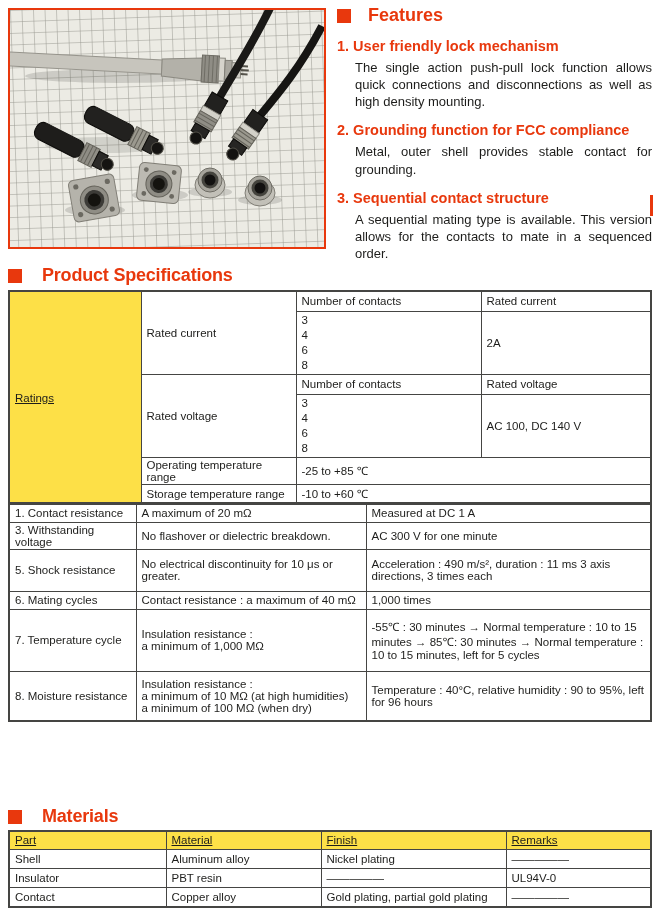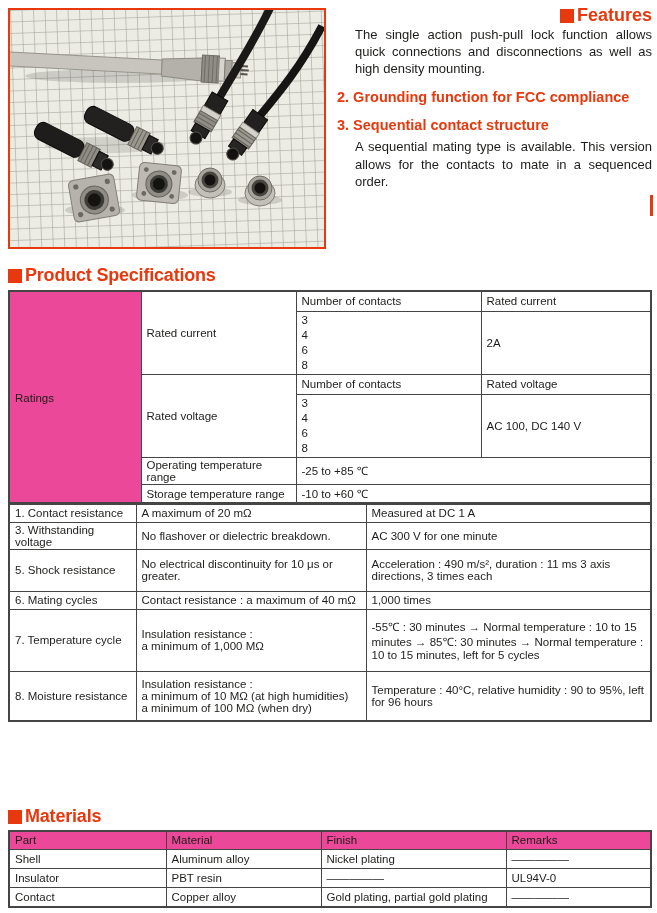--- a/index.html
+++ b/index.html
@@ -22,41 +22,41 @@
     border: 2px solid #e8380d;
     background: #edebe5;
     overflow: hidden;
   }
 
   
   .sec-head {
     position: absolute;
     display: flex;
     align-items: center;
-    gap: 3px;
+    gap: 20px;
     color: #e8380d;
     font-weight: bold;
     font-size: 18px;
     letter-spacing: -0.2px;
   }
   .sq {
     width: 14px; height: 14px;
     background: #e8380d;
     flex: 0 0 auto;
   }
 
   
   .features {
     position: absolute;
     left: 337px; top: 5px;
     width: 315px;
   }
   .features .sec-head-inline {
-    display: flex; align-items: center; gap: 3px;
-    color: #e8380d; font-weight: bold; font-size: 18px; justify-content: flex-end;
+    display: flex; align-items: center; gap: 17px;
+    color: #e8380d; font-weight: bold; font-size: 18px;
   }
   .feat-h {
     color: #e8380d;
     font-weight: bold;
     font-size: 14.5px;
     margin: 12px 0 5px 0;
   }
   .feat-b {
     font-size: 13px;
     line-height: 1.32;
@@ -79,21 +79,21 @@
     table-layout: fixed;
     border: 2px solid #454543;
   }
   table.grid td {
     border: 1px solid #454543;
     font-size: 11.5px;
     vertical-align: middle;
     padding: 1px 5px;
     color: #1d1d1b;
   }
-  .peach { background: #ec4899; }
+  .peach { background: #fde047; text-decoration: underline; }
   td.left { text-align: left; }
   td.pre { white-space: pre-line; }
   .contacts-stack div { line-height: 15px; }
 </style>
 </head>
 <body>
 
 <div class="page">
 
   <div class="photo">
@@ -193,24 +193,26 @@
       </g>
     </svg>
   </div>
 
   <div class="features">
     <div class="sec-head-inline">
       <span class="sq"></span>
       <span>Features</span>
     </div>
     <div>
+      <div class="feat-h">1. User friendly lock mechanism</div>
       <div class="feat-b">The single action push-pull lock function allows quick connections and disconnections as well as high density mounting.</div>
     </div>
     <div>
       <div class="feat-h">2. Grounding function for FCC compliance</div>
+      <div class="feat-b">Metal, outer shell provides stable contact for grounding.</div>
     </div>
     <div>
       <div class="feat-h">3. Sequential contact structure</div>
       <div class="feat-b">A sequential mating type is available. This version allows for the contacts to mate in a sequenced order.</div>
     </div>
   </div>
 
   <div class="edge-mark"></div>
 
   <div class="sec-head" style="left:8px; top:265px;">

